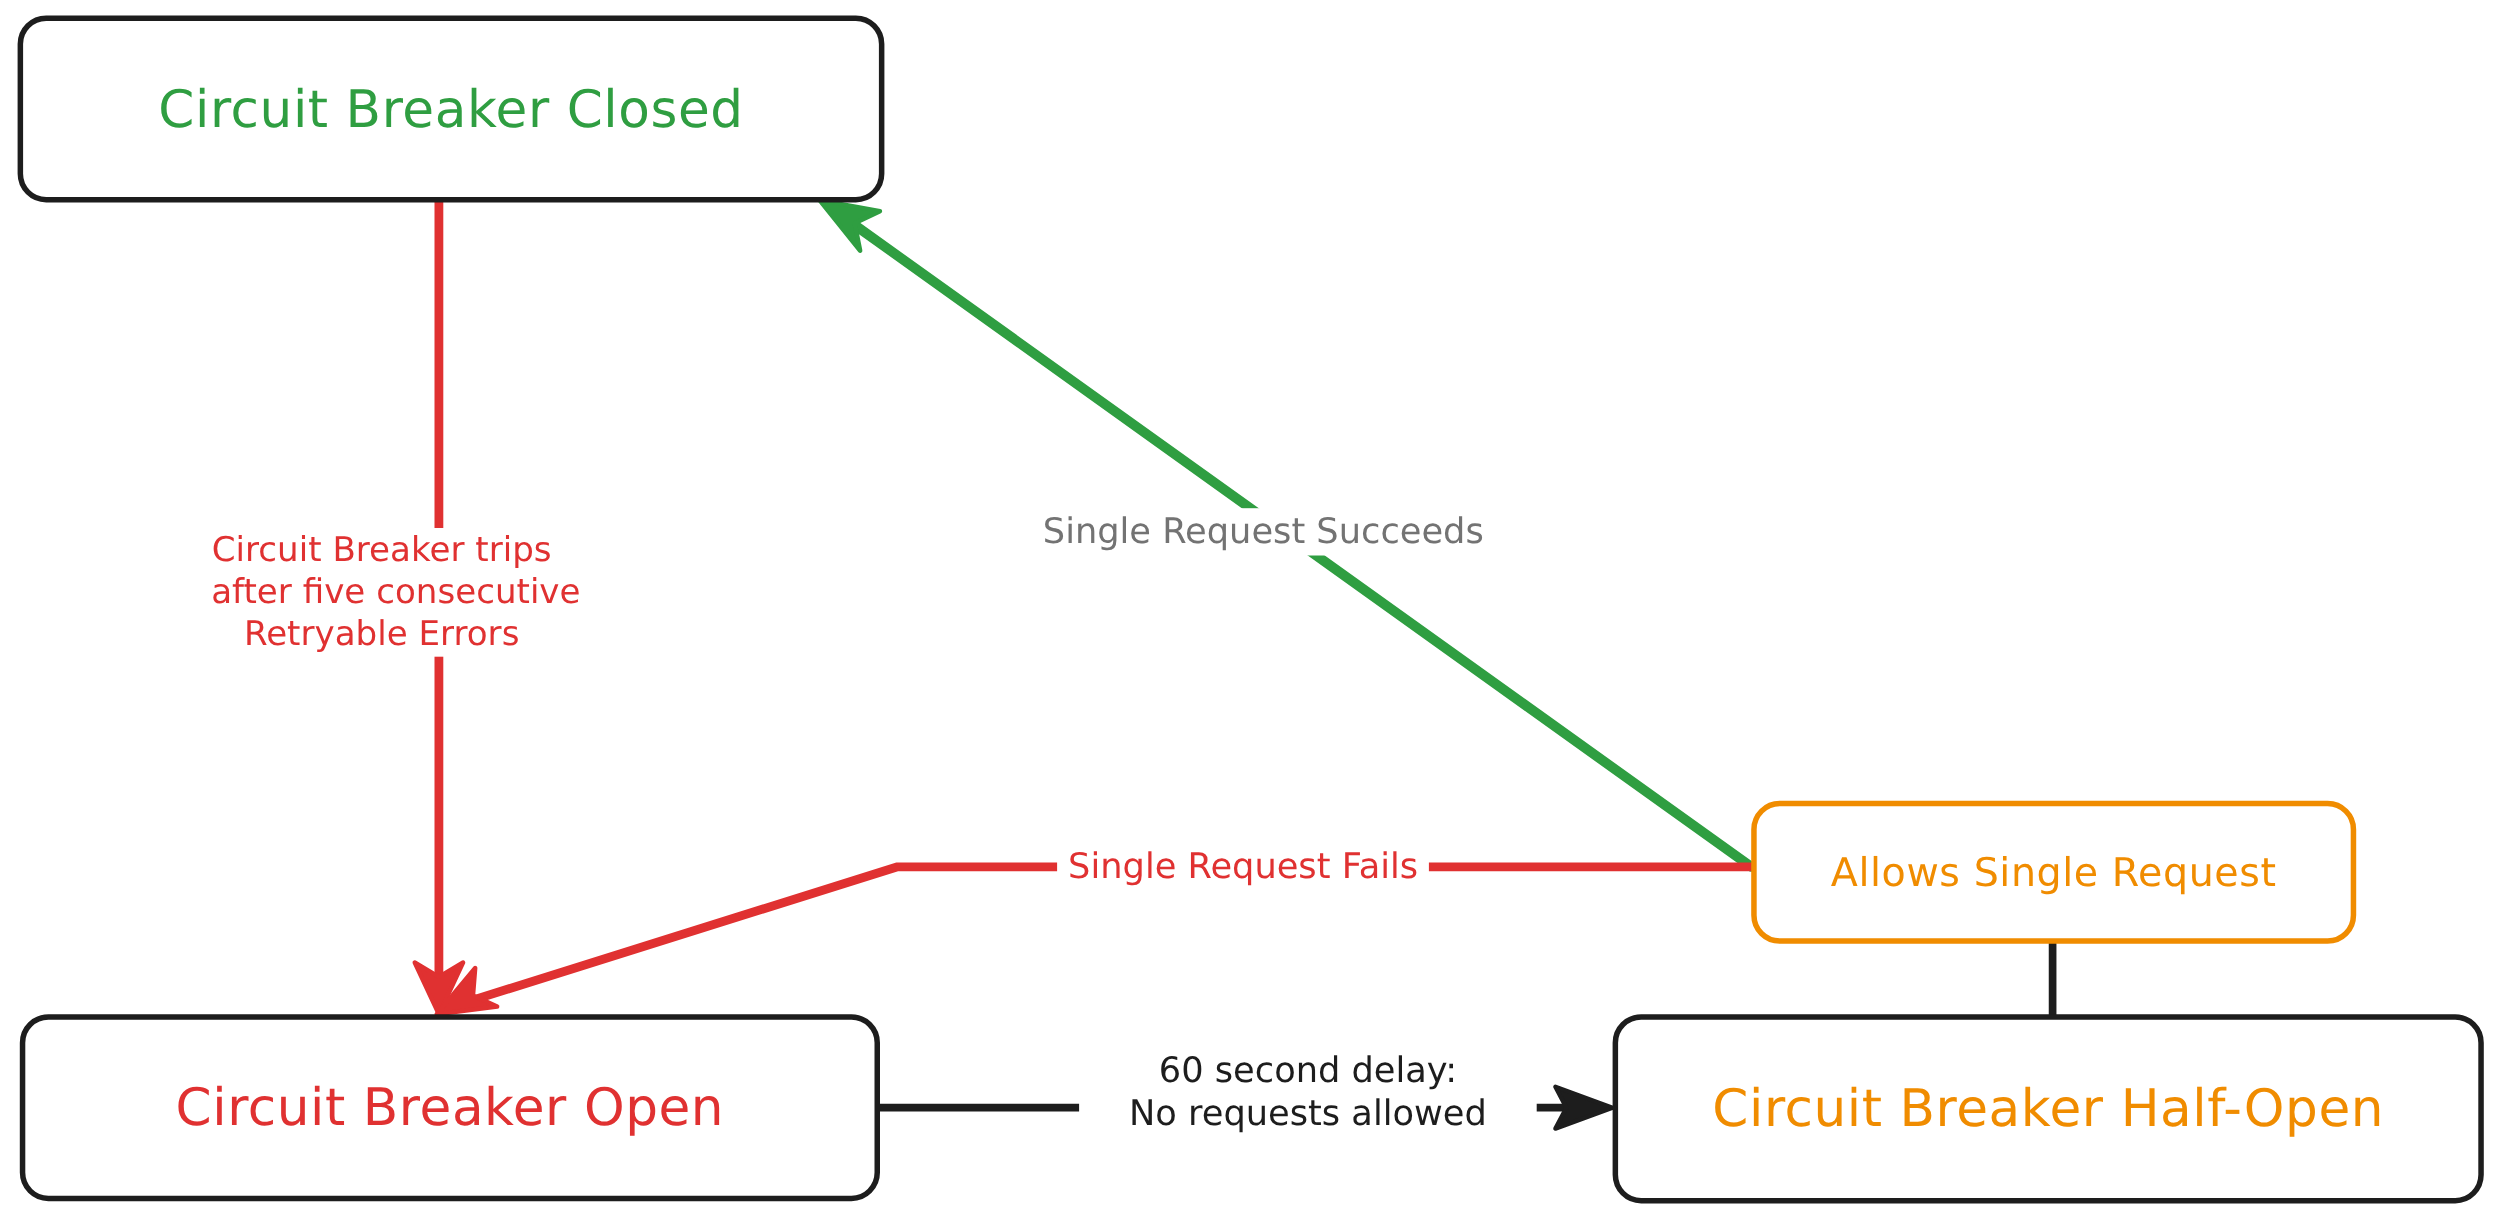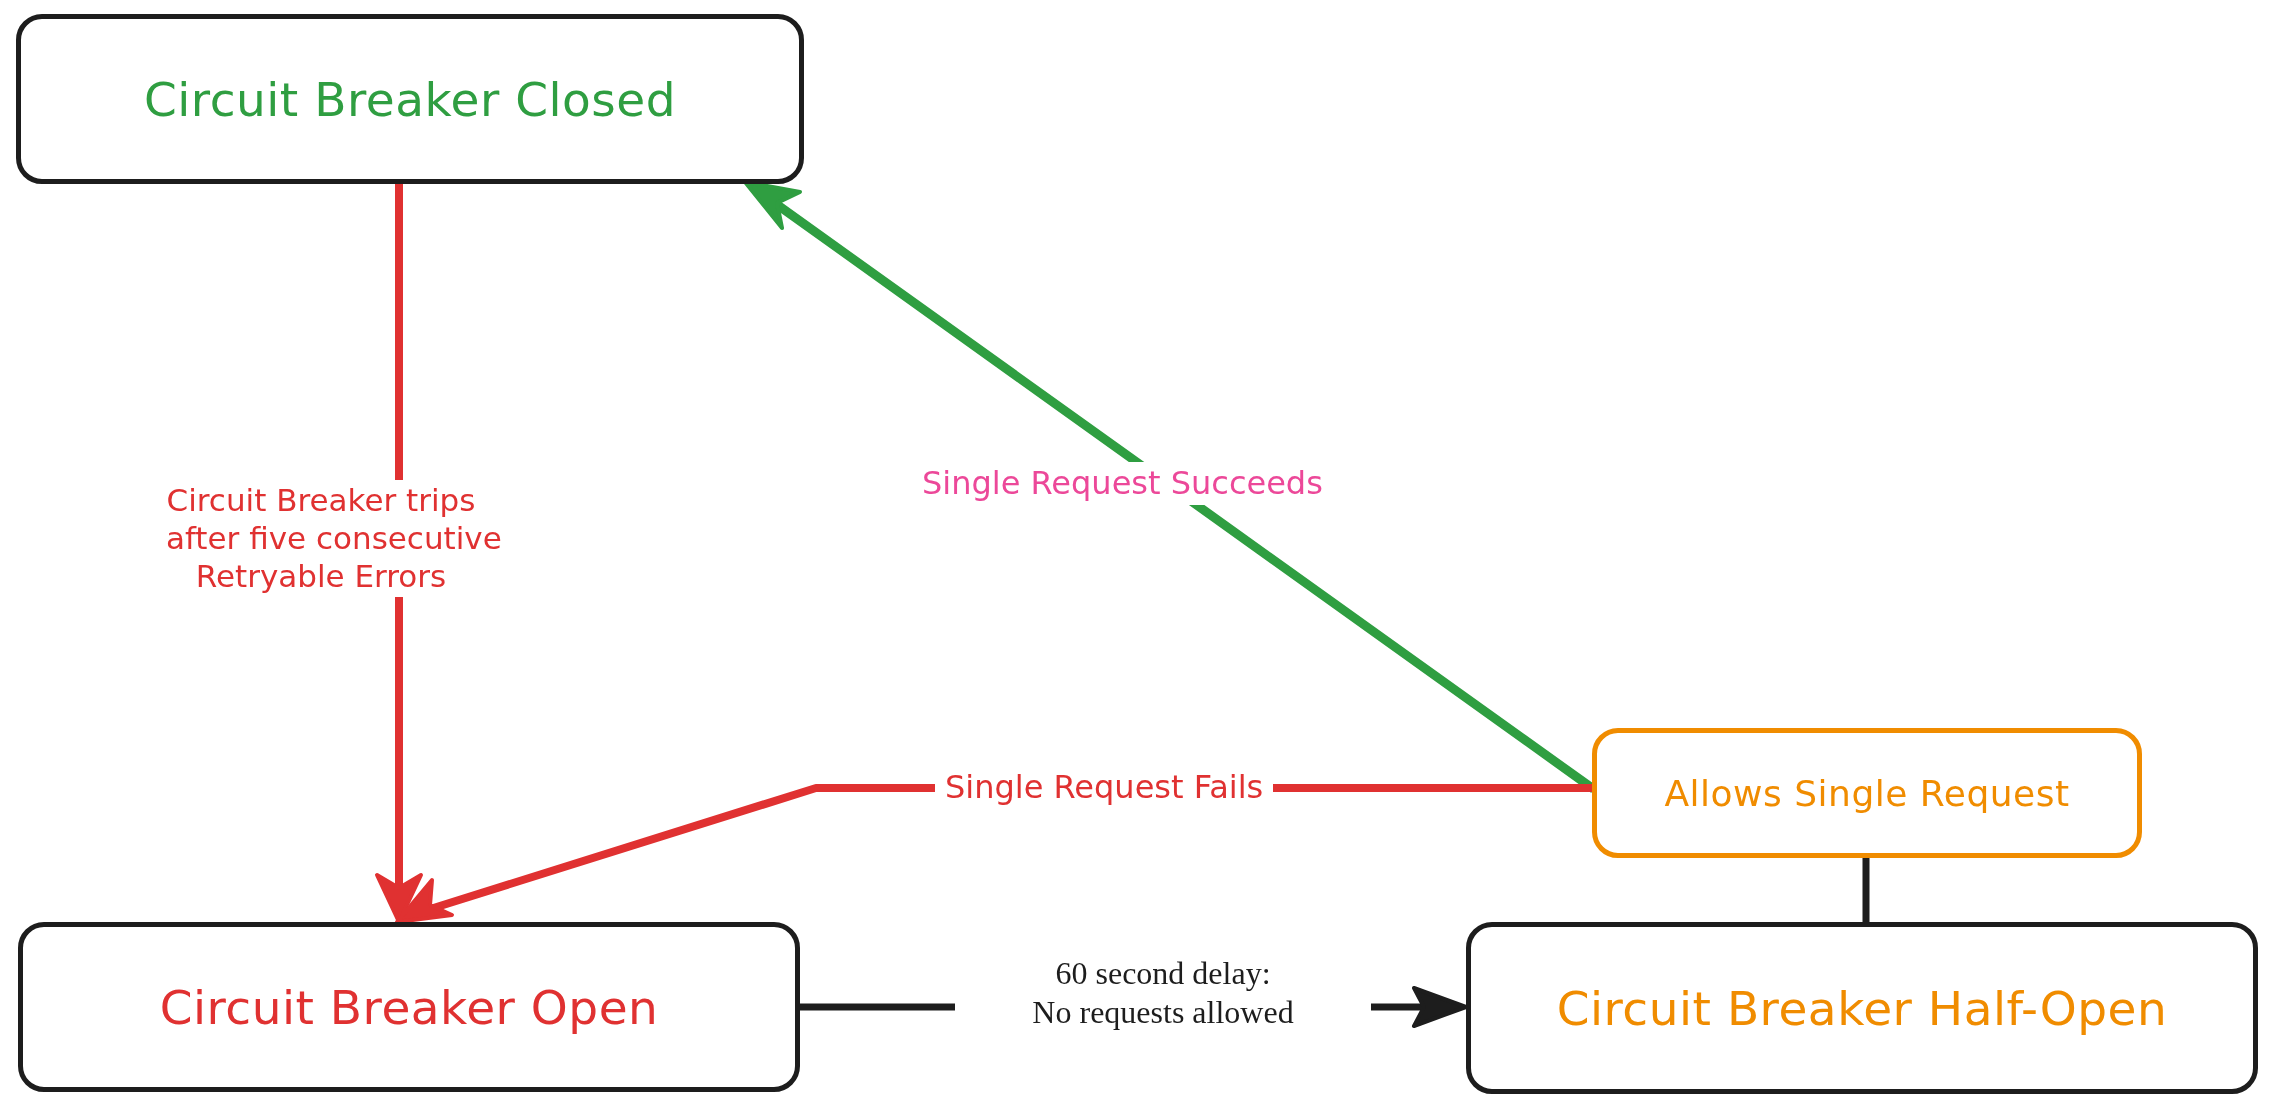--- a/index.html
+++ b/index.html
@@ -91,52 +91,52 @@
     font-size: 36px;
   }
   .edge-label {
     position: absolute;
     font-family: "DejaVu Sans", sans-serif;
     background: #ffffff;
     white-space: pre;
     text-align: center;
     line-height: 1.22;
     pointer-events: none;
+    margin-left: 26px;
   }
   #label-trips {
     left: 160px;
     top: 480px;
     width: 310px;
     color: #E03131;
     font-size: 31px;
     padding: 2px 6px;
   }
   #label-succeeds {
     left: 912px;
     top: 462px;
-    color: #ec4899;
+    color: #737373;
     font-size: 32px;
     padding: 2px 10px;
   }
   #label-fails {
     left: 935px;
     top: 766px;
     color: #E03131;
     font-size: 32px;
     padding: 2px 10px;
     text-align: center;
   }
   #label-delay {
     left: 955px;
     top: 952px;
     width: 400px;
     color: #1d1d1d;
     font-size: 32px;
     padding: 2px 8px;
-    font-family: Liberation Serif, serif;
   }
 </style>
 </head>
 <body>
 
 <div id="diagram-root">
 
   <svg id="edge-layer" viewBox="0 0 2272 1107" width="2272" height="1107" xmlns="http://www.w3.org/2000/svg">
 
     <g>

